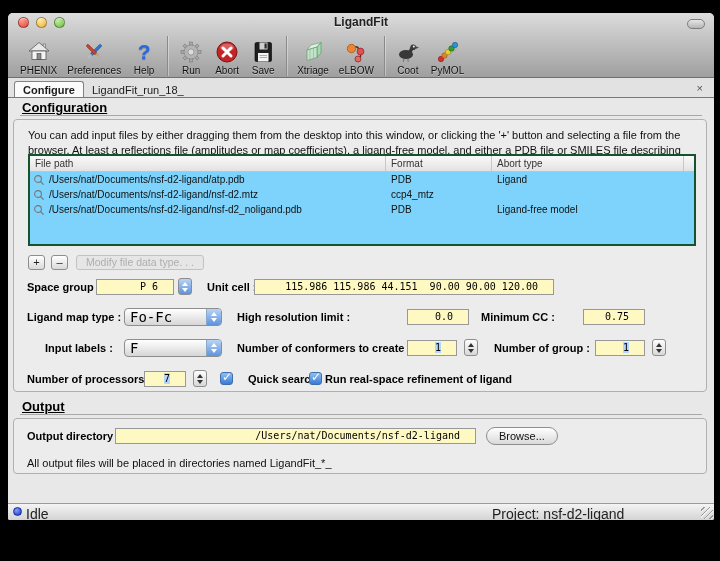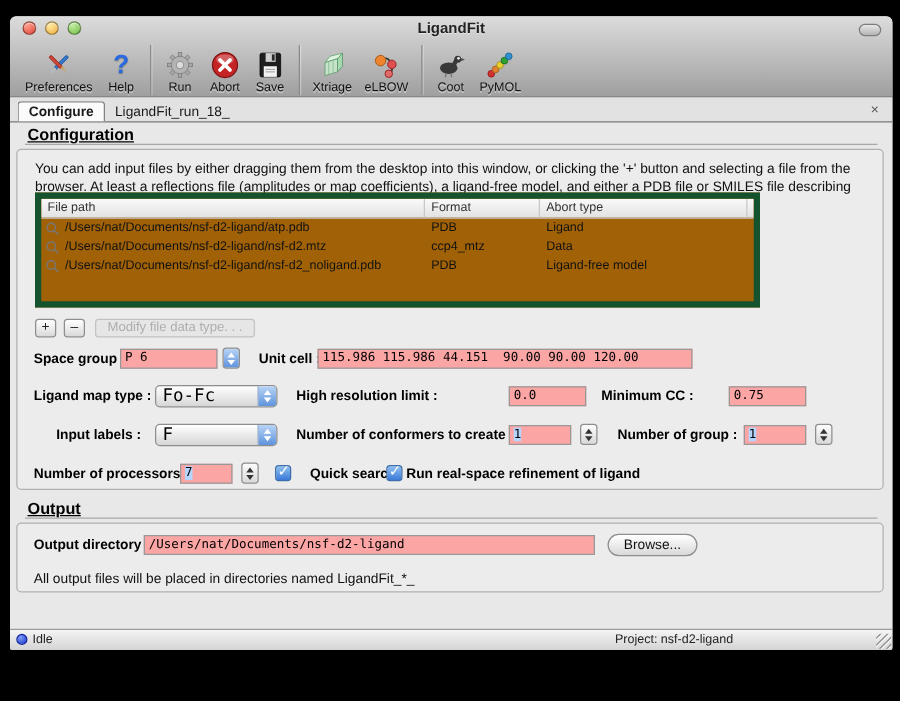--- a/index.html
+++ b/index.html
@@ -33,38 +33,38 @@
   .tab{font-size:11px;color:#1a1a1a;padding:2px 8px 1px 8px;}
   .tab.active{background:#fbfbfb;border:1px solid #828282;border-bottom:none;border-radius:3px 3px 0 0;font-weight:bold;}
   .tab-close{position:absolute;right:11px;bottom:3px;font-size:11px;color:#555;cursor:default;}
   
   .content{position:absolute;left:0;right:0;top:85px;bottom:16px;background:#e8e8e8;}
   .section-h{position:absolute;left:14px;font-size:13px;font-weight:bold;color:#000;text-decoration:underline;}
   .section-hr{position:absolute;left:12px;right:12px;height:1px;background:#a8a8a8;}
   .panel{position:absolute;left:5px;width:694px;background:#ececec;border:1px solid #b0b0b0;border-radius:4px;box-sizing:border-box;}
   .instructions{position:absolute;left:14px;right:14px;top:8px;font-size:11px;color:#111;line-height:14.5px;}
   
-  .ftable{position:absolute;left:14px;top:34px;width:580px;height:92px;background:#a16207;border:5px solid #14532d;
+  .ftable{position:absolute;left:14px;top:34px;width:668px;height:92px;background:#7dd3fc;border:2px solid #14532d;
           box-sizing:border-box;font-size:10px;color:#111;overflow:hidden;}
   .frow,.fhead{display:flex;height:15px;line-height:15px;}
   .fhead{background:linear-gradient(#fafafa,#e2e2e2);border-bottom:1px solid #c3c3c3;color:#333;}
   .fhead > div{border-right:1px solid #c8c8c8;padding-left:5px;box-sizing:border-box;}
   .frow > div{padding-left:5px;box-sizing:border-box;white-space:nowrap;overflow:hidden;}
   .c-path{width:356px;}.c-format{width:106px;}.c-dtype{width:192px;}.c-extra{flex:1;border-right:none!important;}
   .pathcell{display:flex;align-items:center;gap:4px;padding-left:3px!important;}
   
   .sqbtn{position:absolute;width:17px;height:15px;border:1px solid #8e8e8e;border-radius:3px;
          background:linear-gradient(#ffffff,#d9d9d9);font-size:11px;line-height:13px;text-align:center;color:#222;
          box-sizing:border-box;}
   .modbtn{position:absolute;height:15px;border:1px solid #c2c2c2;border-radius:3px;background:#e6e6e6;
           font-size:10.5px;line-height:13px;color:#aeaeae;padding:0 9px;box-sizing:border-box;}
   .lbl{position:absolute;font-size:11px;font-weight:bold;color:#000;white-space:nowrap;}
-  .tf{position:absolute;height:16px;background:#fca5a5;border:1px solid #989898;box-sizing:border-box;
+  .tf{position:absolute;height:16px;background:#fef9c3;border:1px solid #989898;box-sizing:border-box;
       font-family:"DejaVu Sans Mono","Liberation Mono",monospace;font-size:10px;line-height:14px;
-      padding:0 3px;white-space:pre;overflow:hidden;color:#000;}
+      padding:0 15px;white-space:pre;overflow:hidden;color:#000;text-align:right;}
   .sel{background:#b4d5fd;}
   .stepper{position:absolute;width:14px;height:17px;border:1px solid #8e8e8e;border-radius:3px;box-sizing:border-box;
            display:flex;flex-direction:column;align-items:center;justify-content:center;gap:2px;
            background:linear-gradient(#fdfdfd,#d8d8d8);}
   .stepper.blue{background:linear-gradient(#b8d4f6,#5e93dd);}
   .tri-u{width:0;height:0;border-left:3px solid transparent;border-right:3px solid transparent;border-bottom:4px solid #333;}
   .tri-d{width:0;height:0;border-left:3px solid transparent;border-right:3px solid transparent;border-top:4px solid #333;}
   .stepper.blue .tri-u{border-bottom-color:#fff;}
   .stepper.blue .tri-d{border-top-color:#fff;}
   .popup{position:absolute;height:18px;border:1px solid #8e8e8e;border-radius:4px;box-sizing:border-box;
@@ -76,21 +76,21 @@
   .checkbox{position:absolute;width:13px;height:13px;border:1px solid #3f6faa;border-radius:3px;box-sizing:border-box;
             background:linear-gradient(#8fc1f0,#3a7ad8);}
   .checkbox::after{content:"✓";position:absolute;left:1px;top:-3px;color:#fff;font-size:12px;font-weight:bold;}
   .cblbl{position:absolute;font-size:11px;font-weight:bold;color:#000;white-space:nowrap;}
   .aquabtn{position:absolute;height:18px;border:1px solid #8e8e8e;border-radius:10px;
            background:linear-gradient(#ffffff,#d9d9d9);font-size:11px;line-height:16px;color:#111;
            padding:0 12px;box-sizing:border-box;text-align:center;}
   .note{position:absolute;font-size:11px;color:#111;white-space:nowrap;}
   
   .statusbar{position:absolute;left:0;right:0;bottom:0;height:16px;background:linear-gradient(#f4f4f4,#d4d4d4);
-             border-top:1px solid #9b9b9b;font-size:10px;color:#222;}
+             border-top:1px solid #9b9b9b;font-size:14px;color:#222;}
   .statusdot{position:absolute;left:5px;top:3px;width:9px;height:9px;border-radius:50%;
              background:radial-gradient(circle at 35% 30%,#7f9ff5,#1733cc);border:1px solid #1326a0;box-sizing:border-box;}
   .status-idle{position:absolute;left:18px;top:2px;}
   .status-project{position:absolute;left:484px;top:2px;}
   .grip{position:absolute;right:1px;bottom:1px;width:12px;height:12px;
         background:repeating-linear-gradient(135deg,transparent 0 2px,#9a9a9a 2px 3px,#f0f0f0 3px 4px);}
 </style>
 </head>
 <body>
 
@@ -101,20 +101,31 @@
       <div class="traffic">
         <div class="light red"></div>
         <div class="light yellow"></div>
         <div class="light green"></div>
       </div>
       <div class="win-title">LigandFit</div>
       <div class="lozenge"></div>
     </div>
     <div class="toolbar">
 
+      <div class="tb-item">
+        <span class="tb-icon">
+          <svg width="26" height="24" viewBox="0 0 24 24">
+            <rect x="16" y="4" width="2.6" height="5" fill="#d8d8d8" stroke="#666" stroke-width="0.6"></rect>
+            <polygon points="12,2.5 22,11 2,11" fill="#e9e9e9" stroke="#555" stroke-width="0.8"></polygon>
+            <rect x="5" y="11" width="14" height="8.5" fill="#f4f4f4" stroke="#555" stroke-width="0.8"></rect>
+            <rect x="10" y="13.5" width="4" height="6" fill="#8a8a8a" stroke="#444" stroke-width="0.6"></rect>
+          </svg>
+        </span>
+        <span class="tb-label">PHENIX</span>
+      </div>
 
       <div class="tb-item">
         <span class="tb-icon">
           <svg width="26" height="24" viewBox="0 0 24 24">
             <g transform="rotate(45 12 12)">
                 <rect x="10.7" y="2" width="2.6" height="14" rx="1.2" fill="#3377cc" stroke="#1d4f92" stroke-width="0.6"></rect>
                 <rect x="11.2" y="15.5" width="1.6" height="5" fill="#b9bec4"></rect>
               </g>
             <g transform="rotate(-45 12 12)">
                 <rect x="10.7" y="2" width="2.6" height="13" rx="1.2" fill="#cc4433" stroke="#8e2418" stroke-width="0.6"></rect>
@@ -278,21 +289,20 @@
         </div>
         <div class="frow">
           <div class="c-path pathcell">
             <svg width="12" height="12" viewBox="0 0 12 12">
                 <circle cx="5" cy="5" r="3.4" fill="none" stroke="#777" stroke-width="1.1"></circle>
                 <line x1="7.6" y1="7.6" x2="10.6" y2="10.6" stroke="#777" stroke-width="1.3"></line>
               </svg>
             <span>/Users/nat/Documents/nsf-d2-ligand/nsf-d2.mtz</span>
           </div>
           <div class="c-format">ccp4_mtz</div>
-          <div class="c-dtype">Data</div>
           <div class="c-extra"></div>
         </div>
         <div class="frow">
           <div class="c-path pathcell">
             <svg width="12" height="12" viewBox="0 0 12 12">
                 <circle cx="5" cy="5" r="3.4" fill="none" stroke="#777" stroke-width="1.1"></circle>
                 <line x1="7.6" y1="7.6" x2="10.6" y2="10.6" stroke="#777" stroke-width="1.3"></line>
               </svg>
             <span>/Users/nat/Documents/nsf-d2-ligand/nsf-d2_noligand.pdb</span>
           </div>

